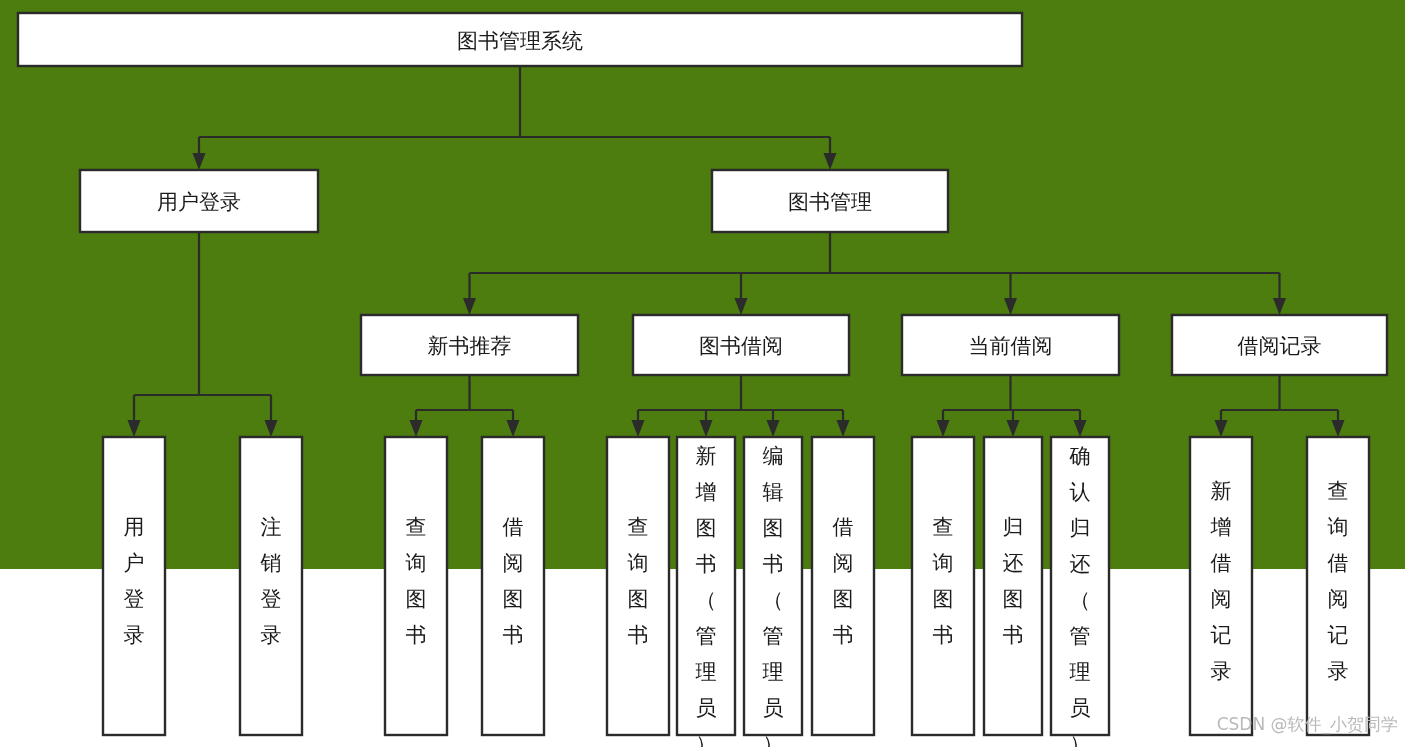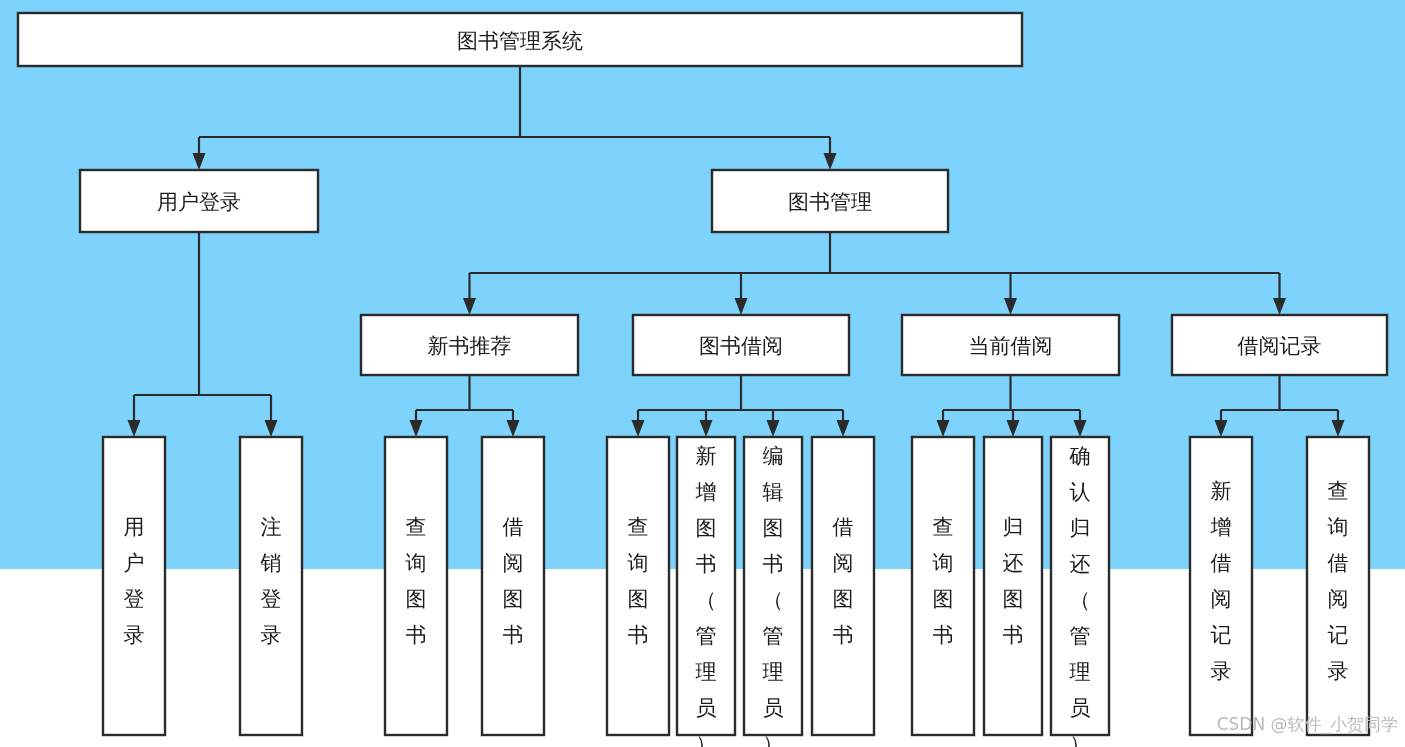--- a/index.html
+++ b/index.html
@@ -11,21 +11,21 @@
   body {
     width: 1405px;
     height: 747px;
     overflow: hidden;
     font-family: "DejaVu Sans", "Liberation Sans", sans-serif;
   }
   #diagram-root {
     position: relative;
     width: 1405px;
     height: 569px;
-    background: #7dd3fc;
+    background: #4d7c0f;
   }
   svg.diagram-canvas {
     position: absolute;
     top: 0;
     left: 0;
     width: 1405px;
     height: 747px;
     display: block;
   }
   .node-box {

